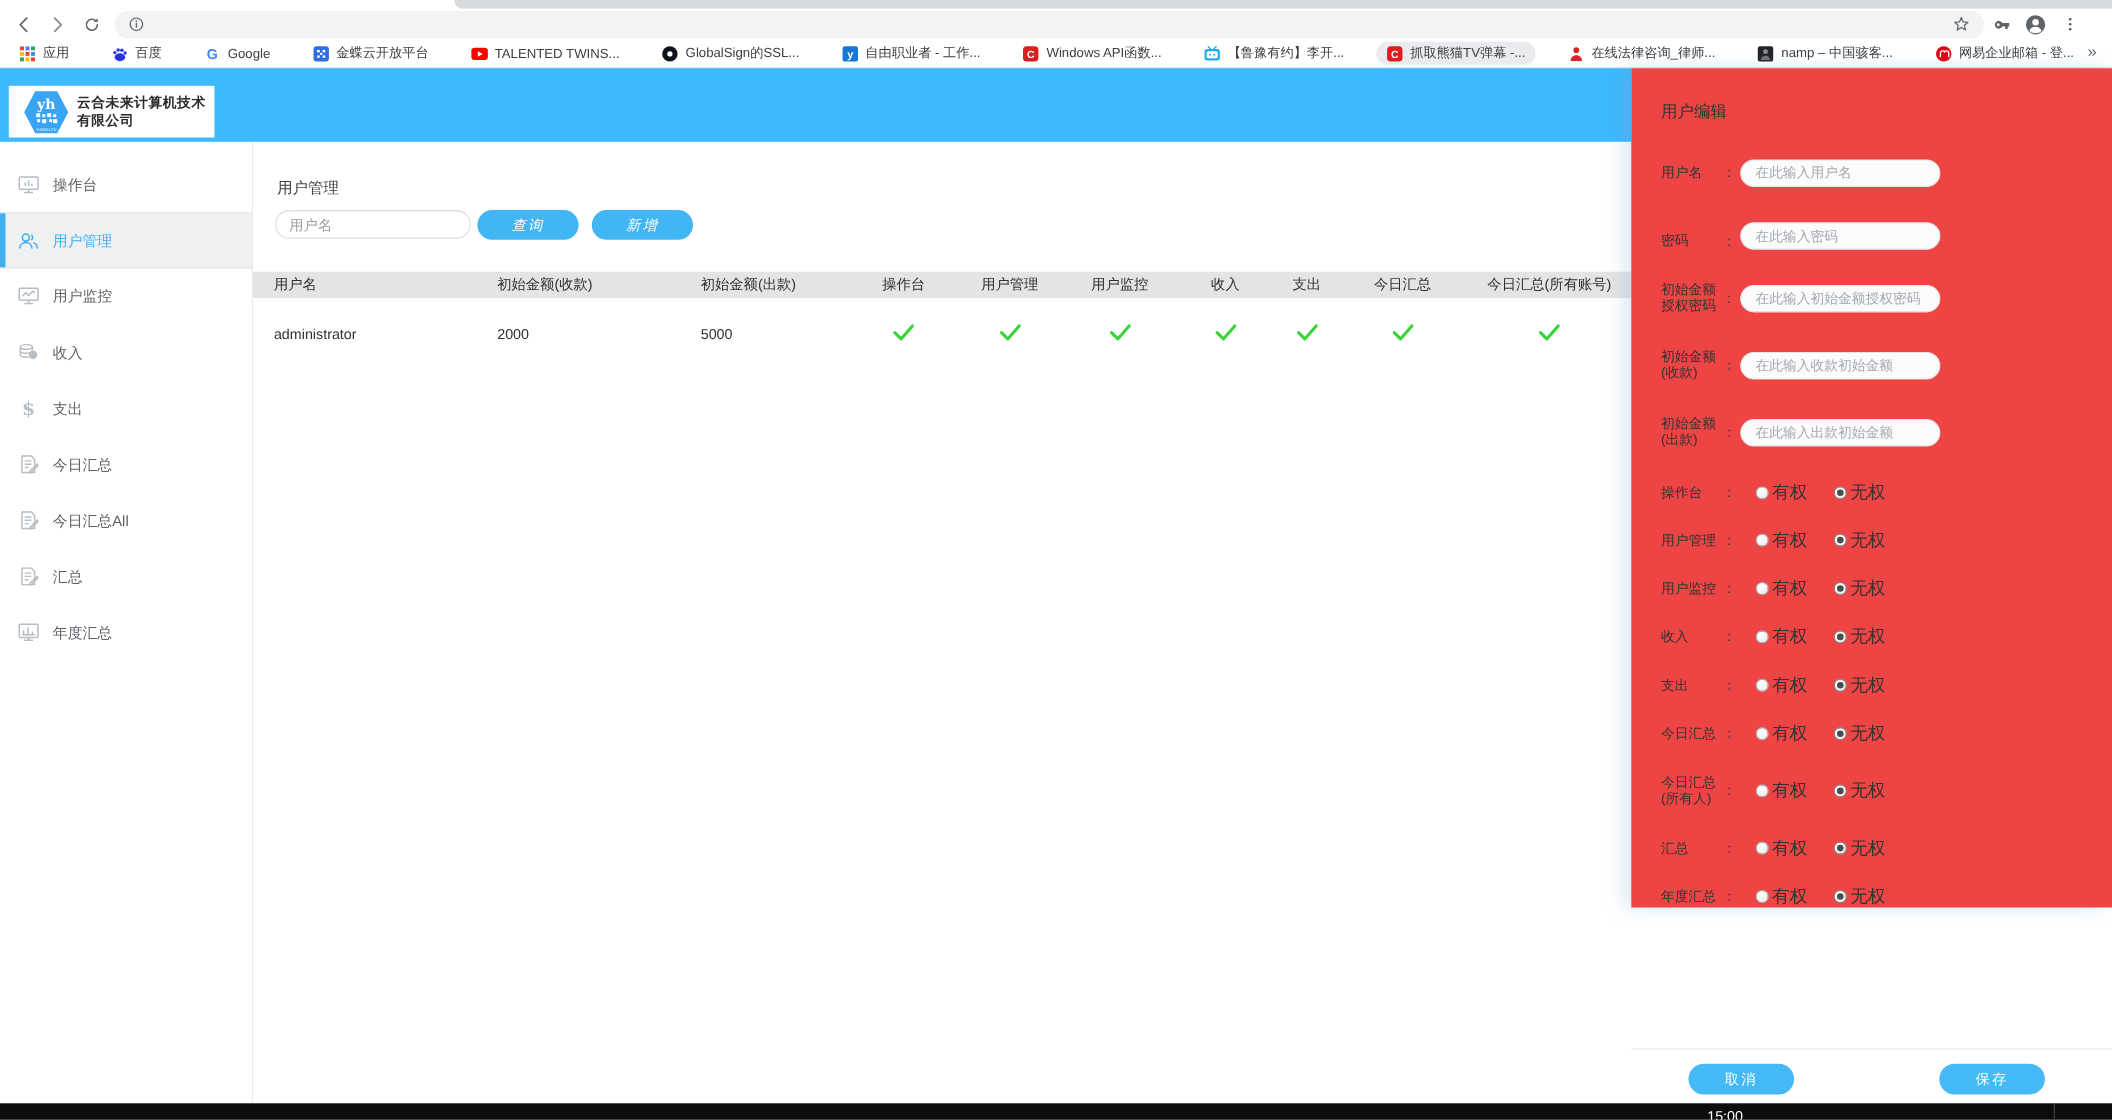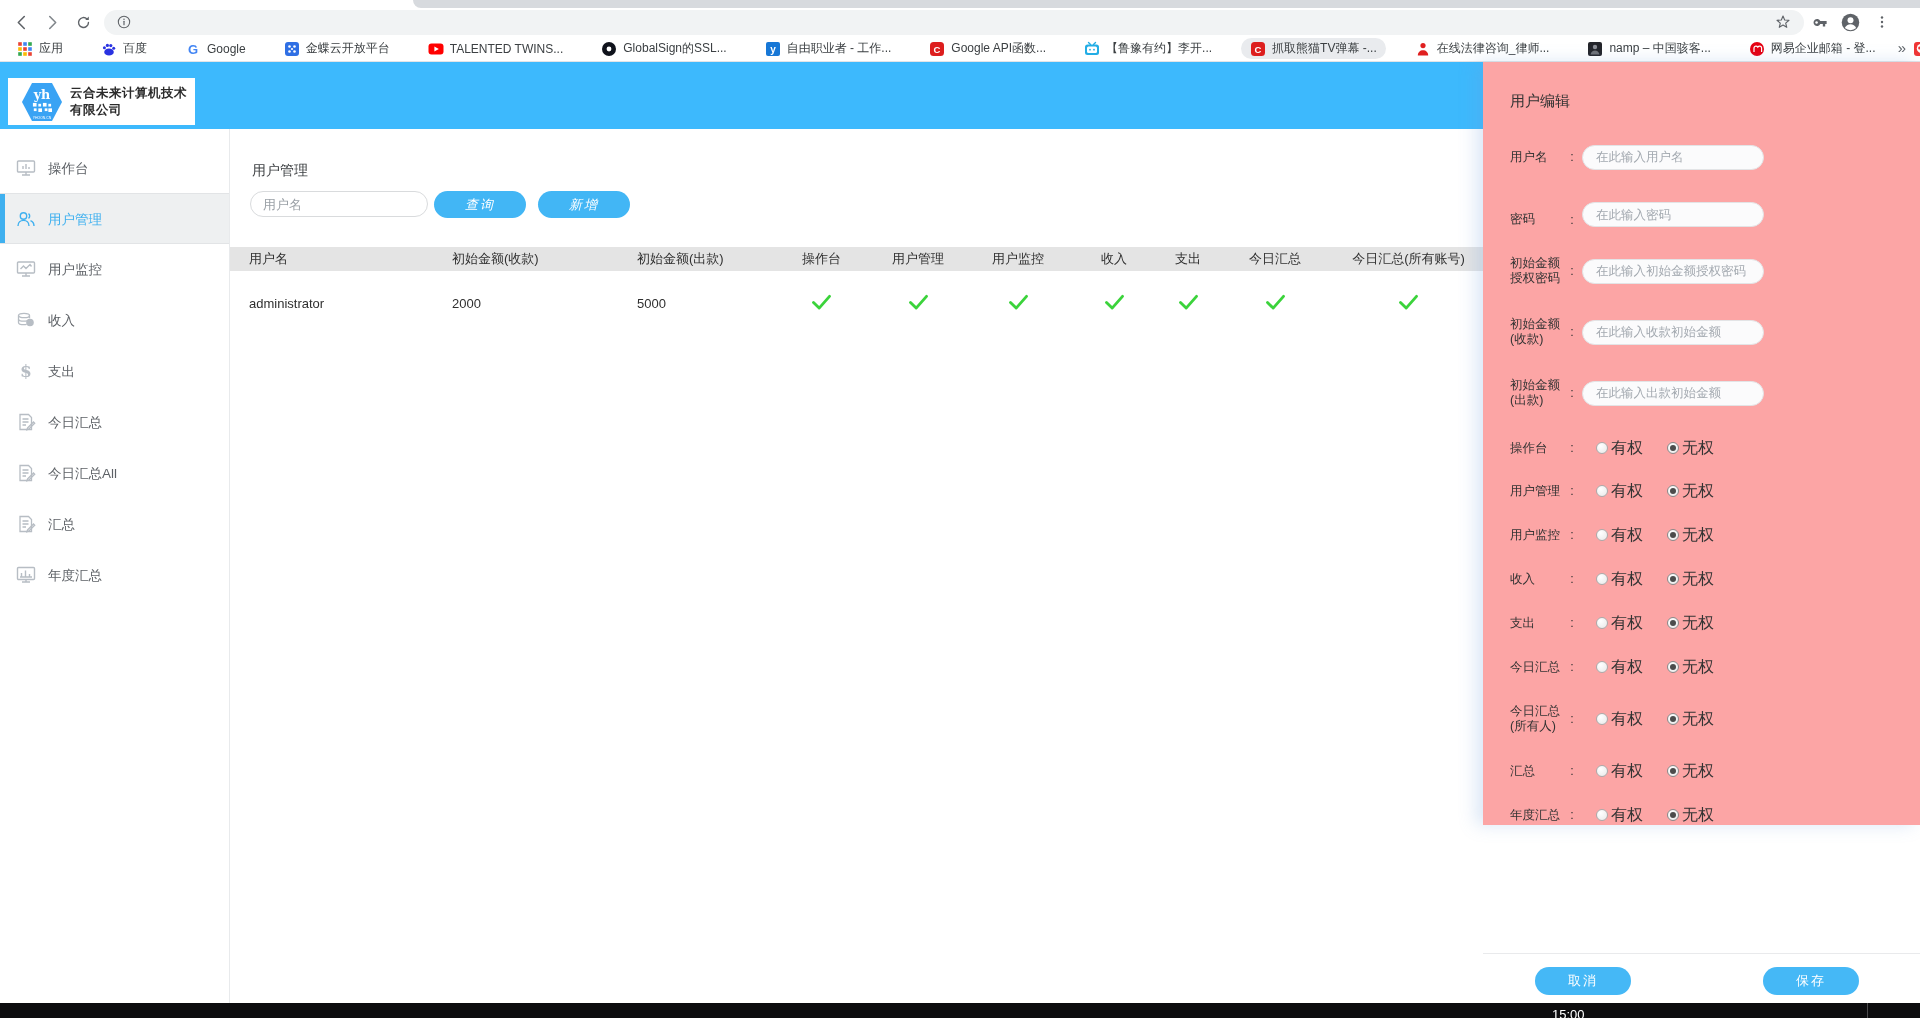--- a/index.html
+++ b/index.html
@@ -48,21 +48,21 @@
   .m-btn{position:absolute;top:62px;width:92px;height:27px;border:none;border-radius:14px;background:#42b6f5;color:#fff;font-size:13px;letter-spacing:2px;cursor:pointer;font-style:italic;}
   .m-btn.q{left:204px;}
   .m-btn.a{left:308px;}
   .thead,.trow{position:absolute;left:0;width:1253px;display:grid;grid-template-columns:203px 185px 157px 93px 100px 100px 92px 56px 118px 1fr;align-items:center;}
   .thead{top:118px;height:24px;background:#e4e4e4;font-size:13px;color:#2f2f2f;}
   .trow{top:142px;height:64px;font-size:13px;color:#2f2f2f;cursor:pointer;}
   .cell-l{padding-left:19px;text-align:left;white-space:nowrap;}
   .cell-c{display:flex;justify-content:center;align-items:center;text-align:center;white-space:nowrap;}
 
   
-  .drawer{position:absolute;left:1483px;top:0;width:437px;height:763px;background:#fca5a5;box-shadow:-7px 0 16px rgba(110,160,220,.25);}
+  .drawer{position:absolute;left:1483px;top:0;width:437px;height:763px;background:#ef4444;box-shadow:-7px 0 16px rgba(110,160,220,.25);}
   .d-title{position:absolute;left:27px;top:30px;font-size:15px;font-weight:500;color:#333;}
   .f-row,.p-row{position:absolute;left:27px;display:flex;align-items:center;}
   .f-row{height:26px;}
   .p-row{height:18px;}
   .f-label{width:52px;flex:none;font-size:12.5px;color:#333;line-height:15px;}
   .f-label span{display:block;}
   .f-colon{width:20px;flex:none;font-size:12.5px;color:#333;text-align:center;}
   .f-input{width:182px;height:25px;flex:none;border:1px solid #e3e4e6;background:#fbfbfc;border-radius:13px;padding:0 13px;font-size:12.5px;color:#333;outline:none;}
   .f-input::placeholder{color:#a3a9b0;}
   .radio{width:12px;height:12px;flex:none;border-radius:50%;border:1px solid #ababab;background:radial-gradient(circle at 35% 30%,#fff,#e8e8e8);margin-left:14px;cursor:pointer;position:relative;}
@@ -221,21 +221,21 @@
         </span>
         <span class="bm-label">自由职业者 - 工作...</span>
       </div>
       <div class="bm">
         <span class="fav">
           <svg viewBox="0 0 16 16">
             <rect x="1" y="1" width="14" height="14" rx="3.5" fill="#dd1e1e"></rect>
             <text x="8" y="11.8" text-anchor="middle" font-size="9.5" font-weight="bold" fill="#fff" font-family="Liberation Sans,sans-serif">C</text>
           </svg>
         </span>
-        <span class="bm-label">Google API函数...</span>
+        <span class="bm-label">Windows API函数...</span>
       </div>
       <div class="bm">
         <span class="fav">
           <svg viewBox="0 0 16 16">
             <path d="M4.5 1.5l2 2M11.5 1.5l-2 2" stroke="#23ade5" stroke-width="1.4" stroke-linecap="round" fill="none"></path>
             <rect x="1" y="3.5" width="14" height="10.5" rx="2.5" fill="#23ade5"></rect>
             <rect x="3" y="5.5" width="10" height="6.5" rx="1.5" fill="#fff"></rect>
             <circle cx="6" cy="8.7" r="0.9" fill="#23ade5"></circle>
             <circle cx="10" cy="8.7" r="0.9" fill="#23ade5"></circle>
           </svg>

